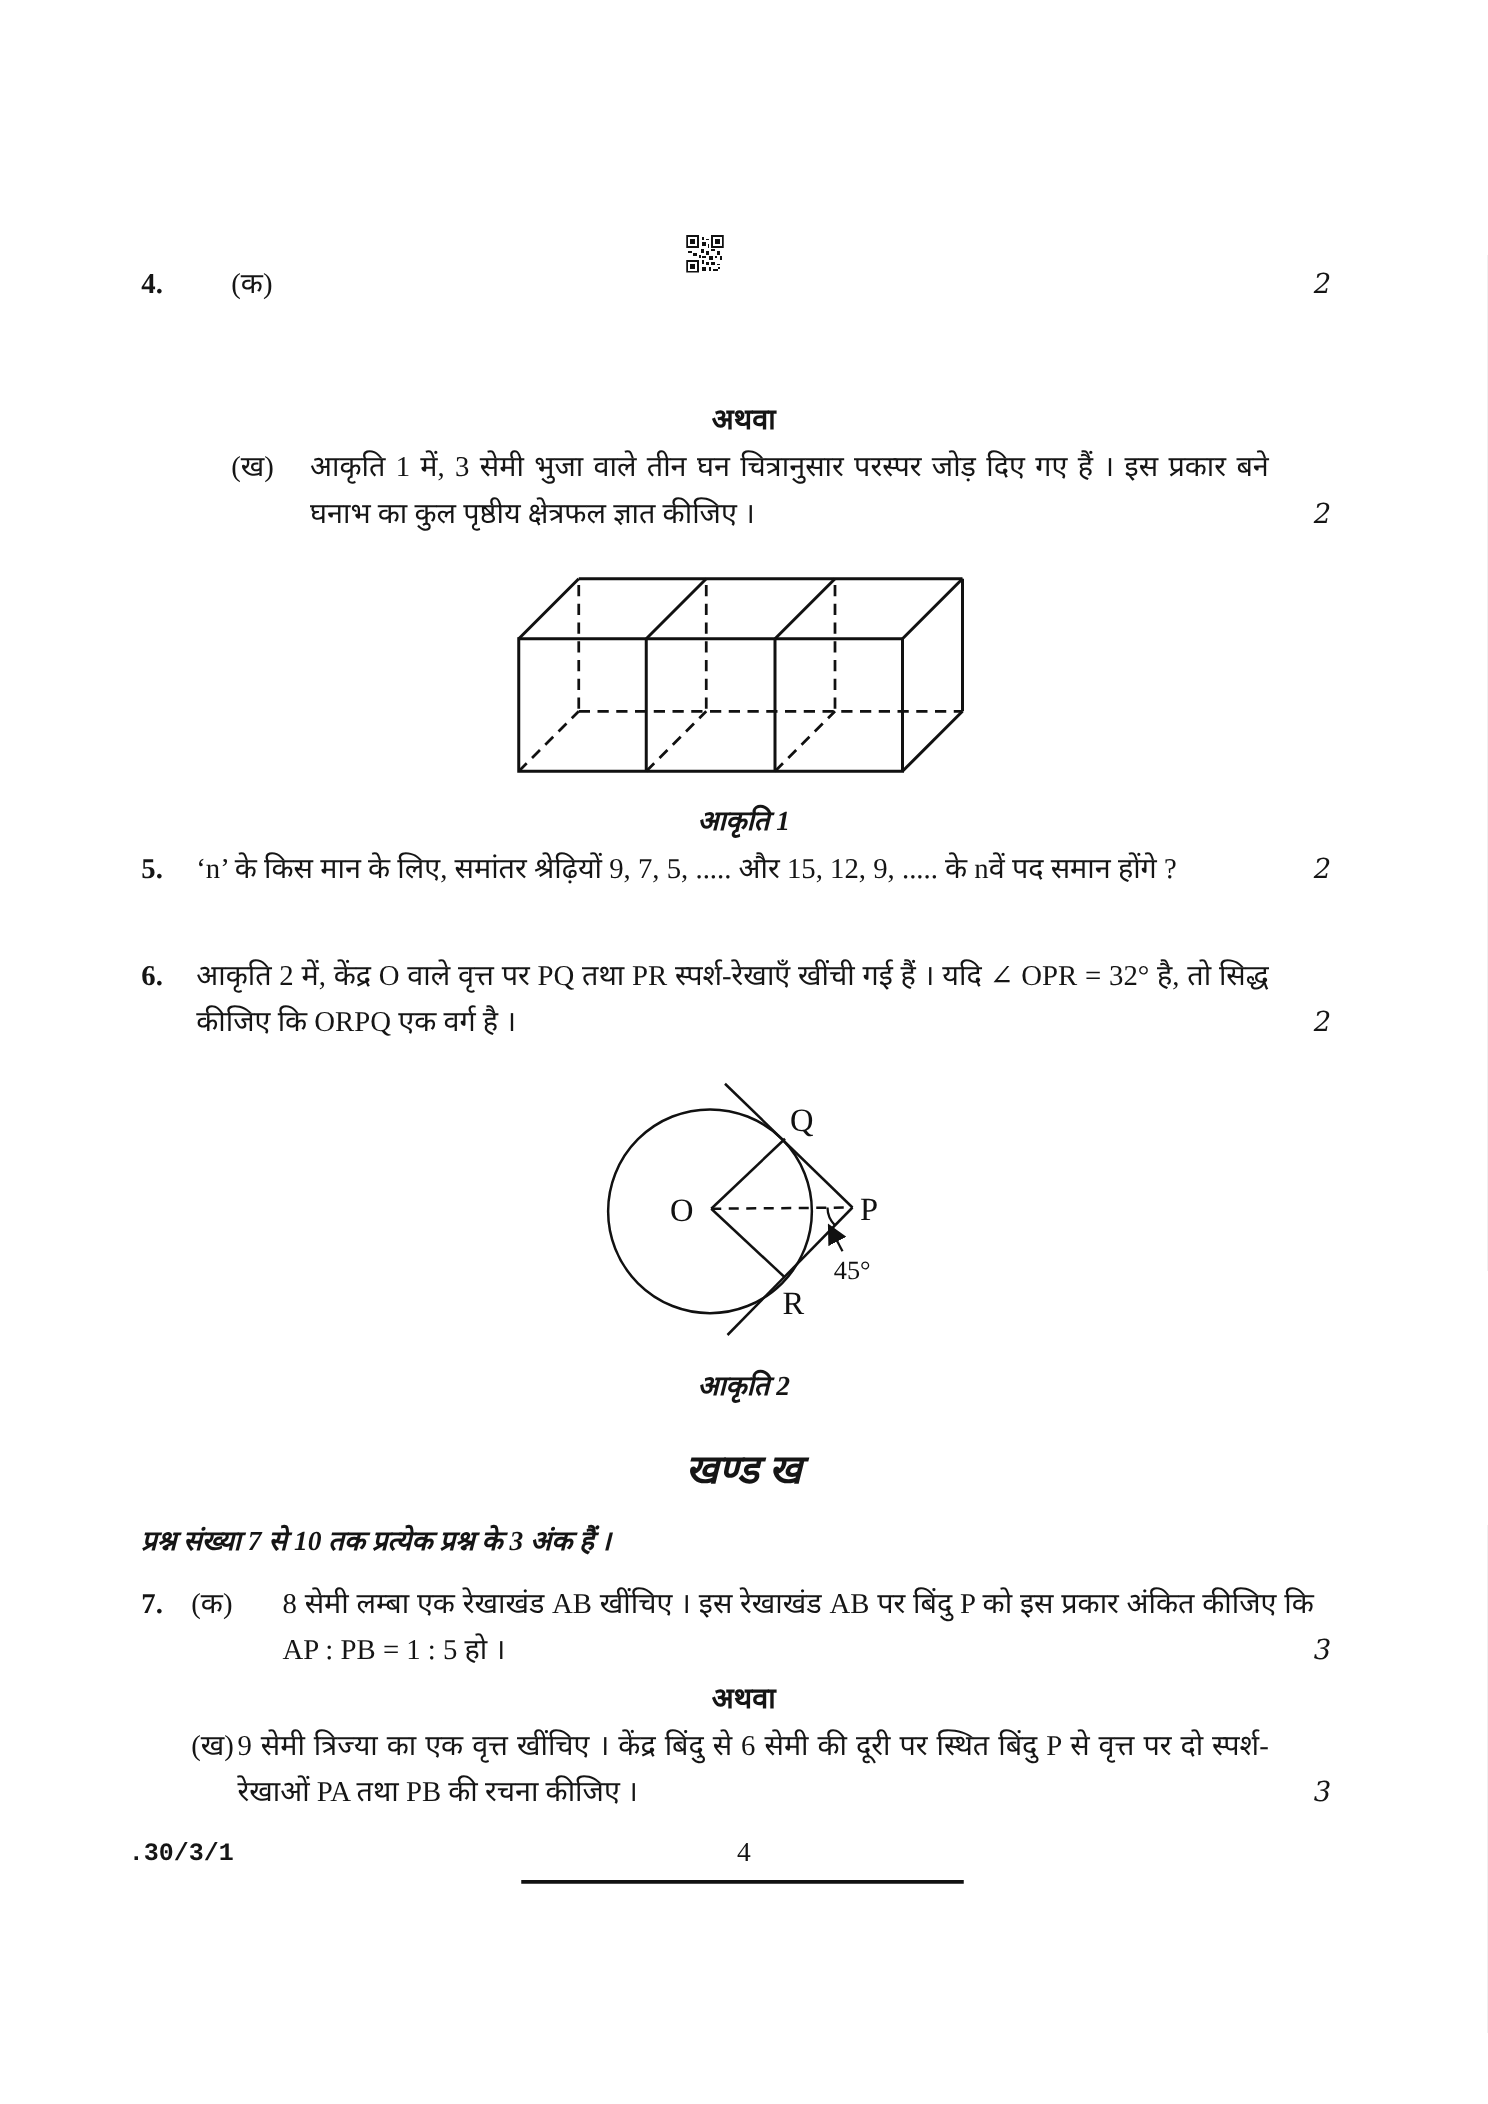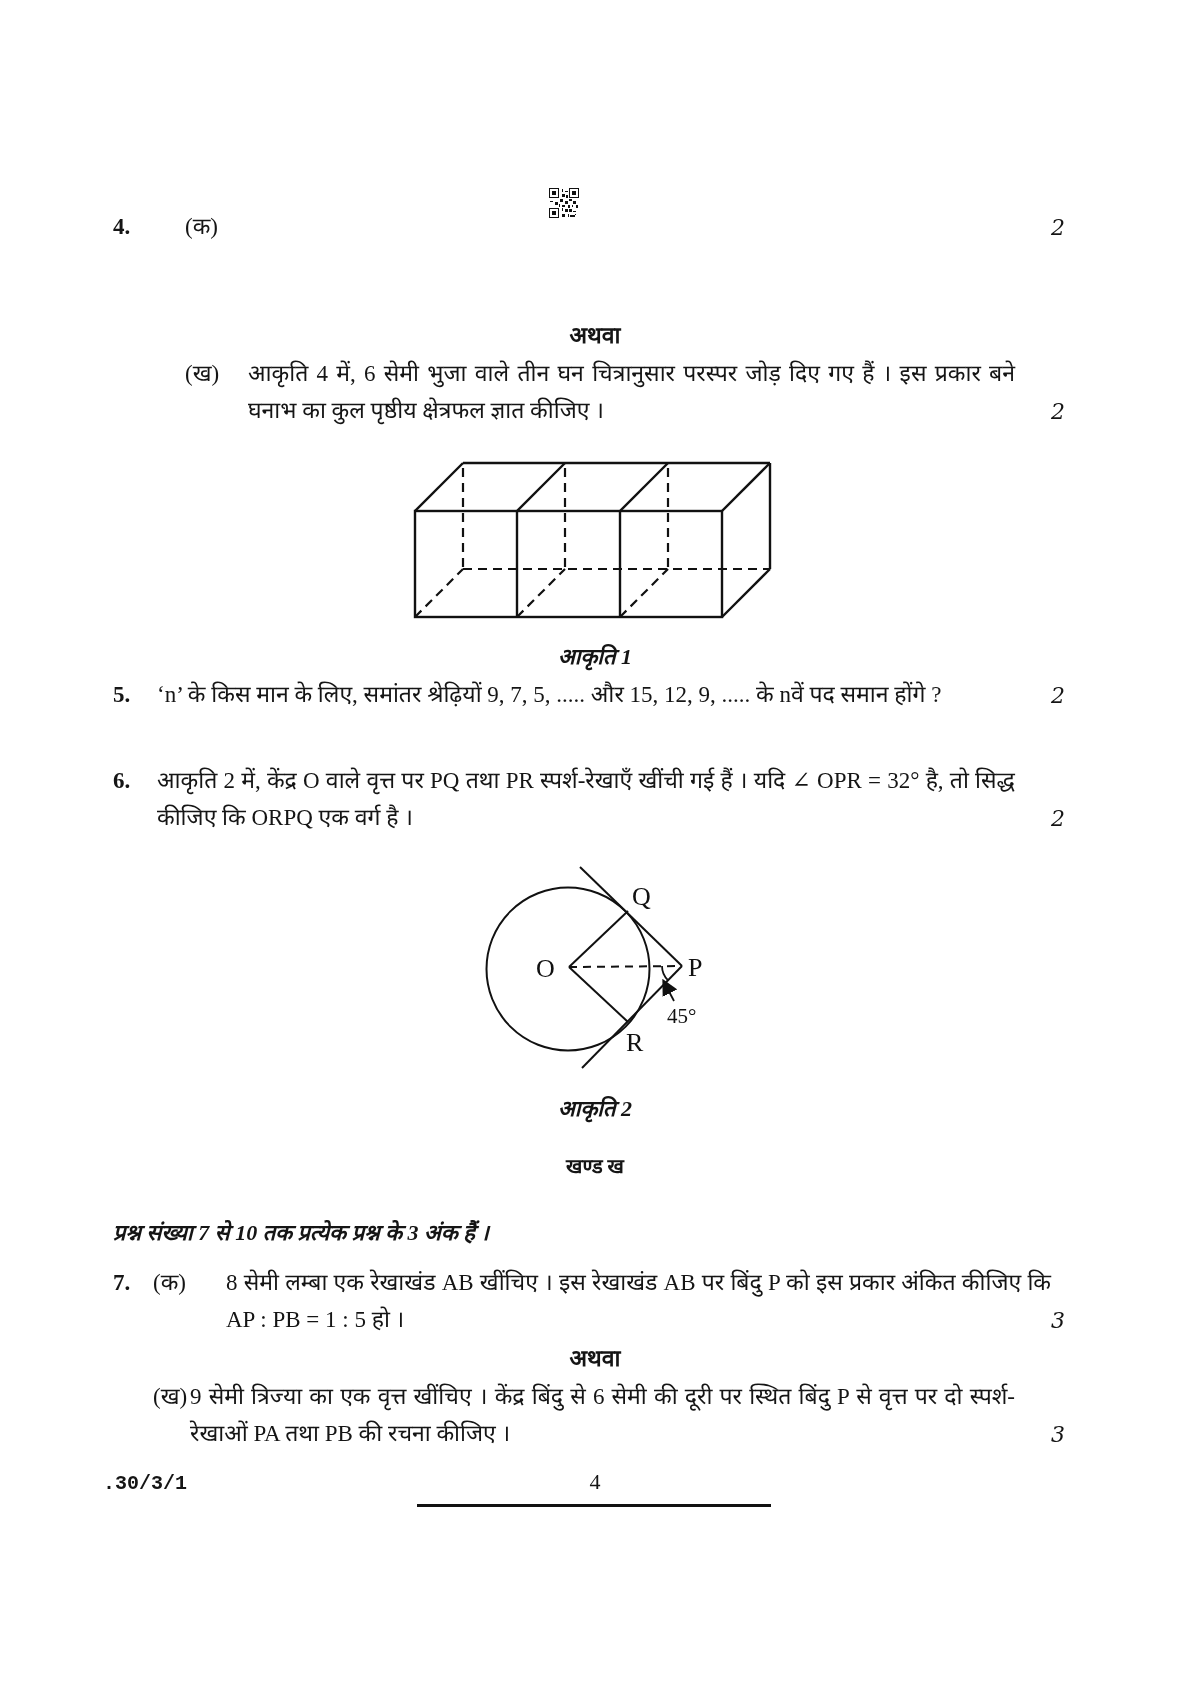--- a/index.html
+++ b/index.html
@@ -15,21 +15,21 @@
   .q-row { position:absolute; left:113px; width:952px; display:flex; }
   .q-num  { flex:none; font-weight:bold; font-size:23px; line-height:37px; }
   .q-part { flex:none; font-size:23px; line-height:37px; }
   .q-text { flex:none; font-size:23px; line-height:37px; text-align:justify; }
   .marks  { position:absolute; right:0; bottom:5px; width:30px;
             font-style:italic; font-size:22px; text-align:right;
             font-family:"DejaVu Serif","Liberation Serif",serif; }
   .centered { position:absolute; left:0; width:1190px; text-align:center; }
   .or-label { font-weight:bold; font-size:23px; }
   .fig-caption { font-weight:bold; font-style:italic; font-size:22px; }
-  .section-header { font-weight:bold; font-size:20px; }
+  .section-header { font-weight:bold; font-size:32px;font-style:italic; }
   .instruction { position:absolute; left:113px; width:900px;
                  font-weight:bold; font-style:italic; font-size:22px; }
   .figure { position:absolute; }
   .footer-code { position:absolute; left:103px; top:1472px;
                  font-family:Liberation Mono, monospace;
                  font-weight:bold; font-size:20px; }
   .footer-page { position:absolute; left:0; width:1190px; top:1469px;
                  text-align:center; font-size:22px; }
   .footer-rule { position:absolute; left:417px; top:1504px; width:354px;
                  height:3px; background:#111; }
@@ -86,21 +86,21 @@
     <div class="q-num" style="width:72px;">4.</div>
     <div class="q-part" style="width:63px;">(क)</div>
     <div class="marks">2</div>
   </div>
 
   <div class="centered or-label" style="top:318px;">अथवा</div>
 
   <div class="q-row" style="top:355px;">
     <div class="q-num" style="width:72px;"></div>
     <div class="q-part" style="width:63px;">(ख)</div>
-    <div class="q-text" style="width:767px;">आकृति 4 में, 6 सेमी भुजा वाले तीन घन चित्रानुसार परस्पर जोड़ दिए गए हैं । इस प्रकार बने घनाभ का कुल पृष्ठीय क्षेत्रफल ज्ञात कीजिए ।</div>
+    <div class="q-text" style="width:767px;">आकृति 1 में, 3 सेमी भुजा वाले तीन घन चित्रानुसार परस्पर जोड़ दिए गए हैं । इस प्रकार बने घनाभ का कुल पृष्ठीय क्षेत्रफल ज्ञात कीजिए ।</div>
     <div class="marks">2</div>
   </div>
 
   <svg class="figure" style="left:405px; top:452px;" width="380" height="178" viewBox="0 0 380 178">
     <g fill="none" stroke="#111" stroke-width="2.4">
 
       <rect x="10" y="59" width="307" height="106"></rect>
 
       <line x1="112" y1="59" x2="112" y2="165"></line>
       <line x1="215" y1="59" x2="215" y2="165"></line>

